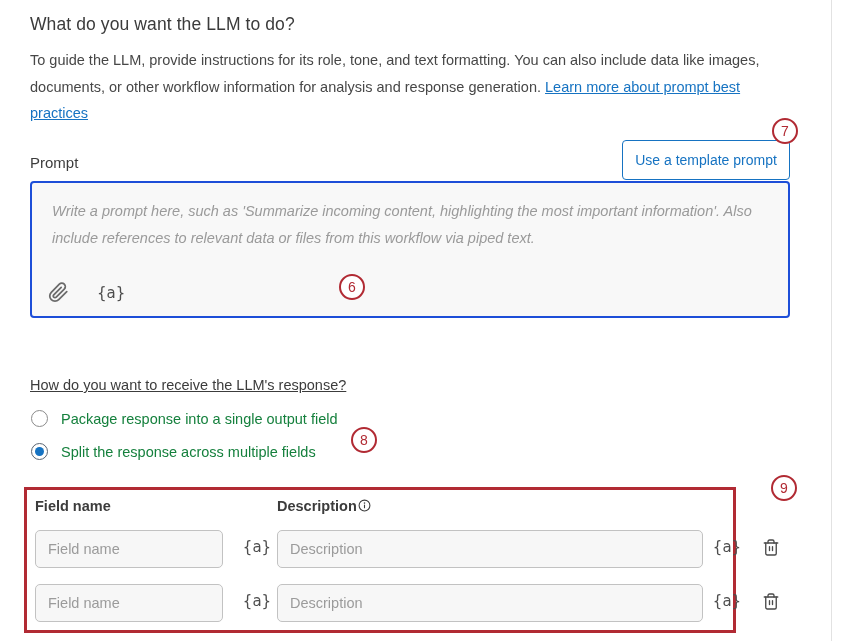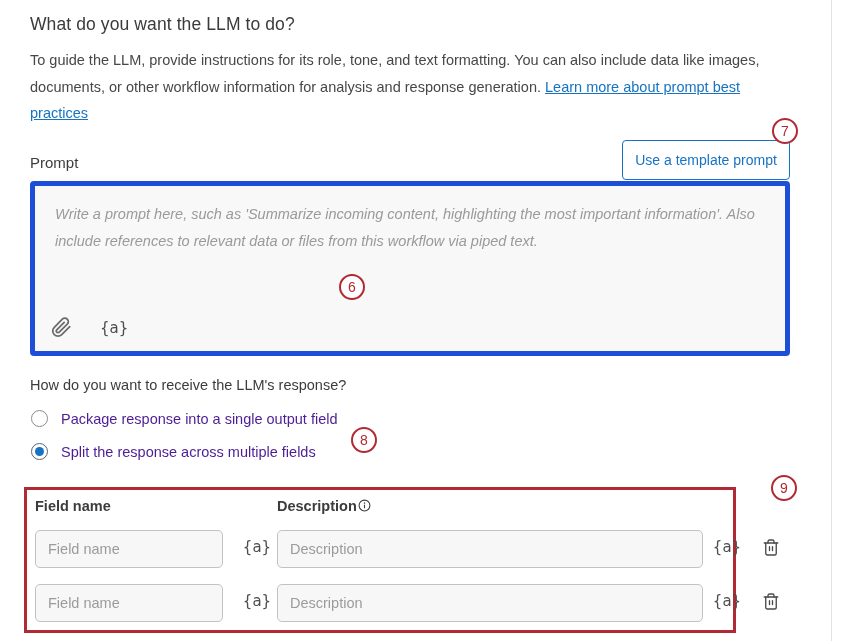--- a/index.html
+++ b/index.html
@@ -58,23 +58,23 @@
     color: #1673c2;
     font-size: 14px;
     font-family: "Liberation Sans", sans-serif;
     text-align: center;
     line-height: 30px;
     cursor: pointer;
   }
   .prompt-box {
     position: absolute;
     left: 18px; top: 181px;
-    width: 760px; height: 175px;
+    width: 760px; height: 137px;
     background: #f8f8f8;
-    border: 5px solid #1d4ed8;
+    border: 2px solid #1d4ed8;
     border-radius: 4px;
     cursor: text;
   }
   .prompt-placeholder {
     padding: 15px 22px 0 20px;
     font-size: 14.5px;
     font-style: italic;
     line-height: 27px;
     color: #9a9a9a;
   }
@@ -91,20 +91,21 @@
     font-weight: 500;
     color: #4d4d4d;
     font-family: "DejaVu Sans", sans-serif;
     cursor: pointer;
   }
   .question {
     position: absolute;
     left: 18px; top: 377px;
     font-size: 14.5px;
     color: #3c3c3c;
+    text-decoration: underline;
   }
   .radio-row {
     position: absolute;
     left: 19px;
     display: flex;
     align-items: center;
     gap: 13px;
     cursor: pointer;
   }
   .radio-row-1 { top: 410px; }
@@ -121,21 +122,21 @@
   .radio-row.checked .radio-circle::after {
     content: "";
     position: absolute;
     left: 2.5px; top: 2.5px;
     width: 9px; height: 9px;
     border-radius: 50%;
     background: #1673c2;
   }
   .radio-label {
     font-size: 14.5px;
-    color: #4c1d95;
+    color: #15803d;
   }
   .fields-box {
     position: absolute;
     left: 12px; top: 487px;
     width: 712px; height: 146px;
     border: 3px solid #b12a33;
     background: transparent;
   }
   .col-header {
     position: absolute;

